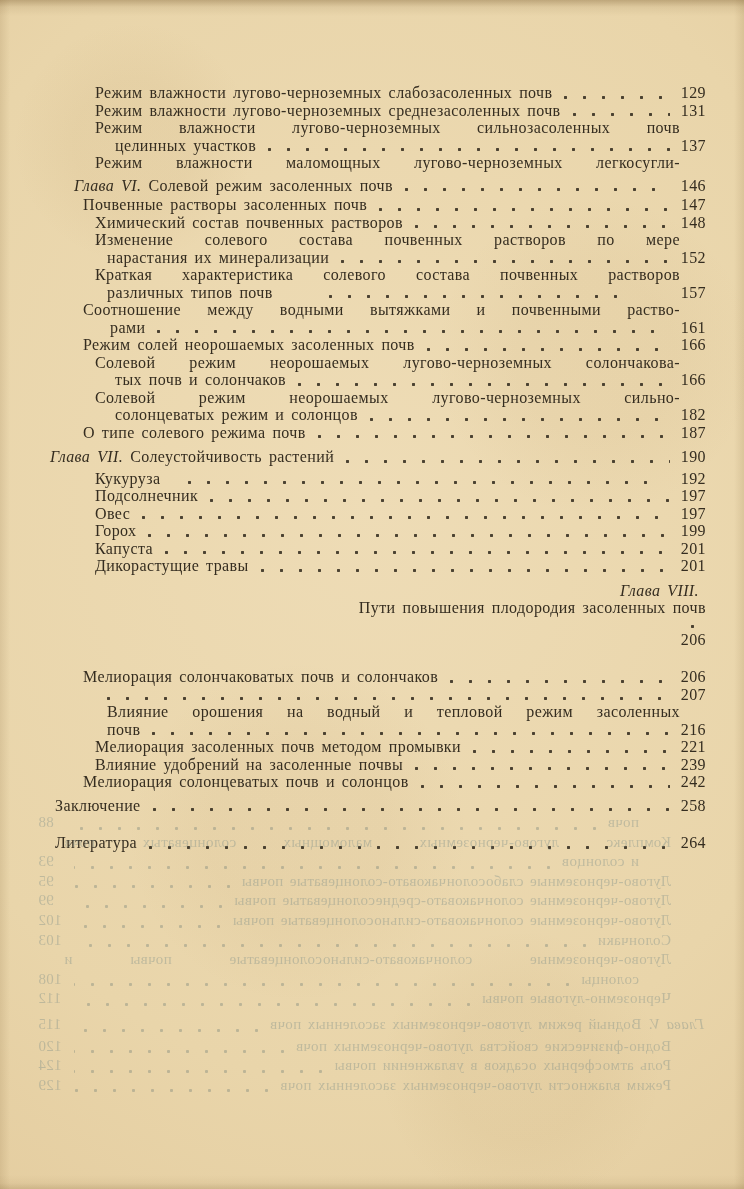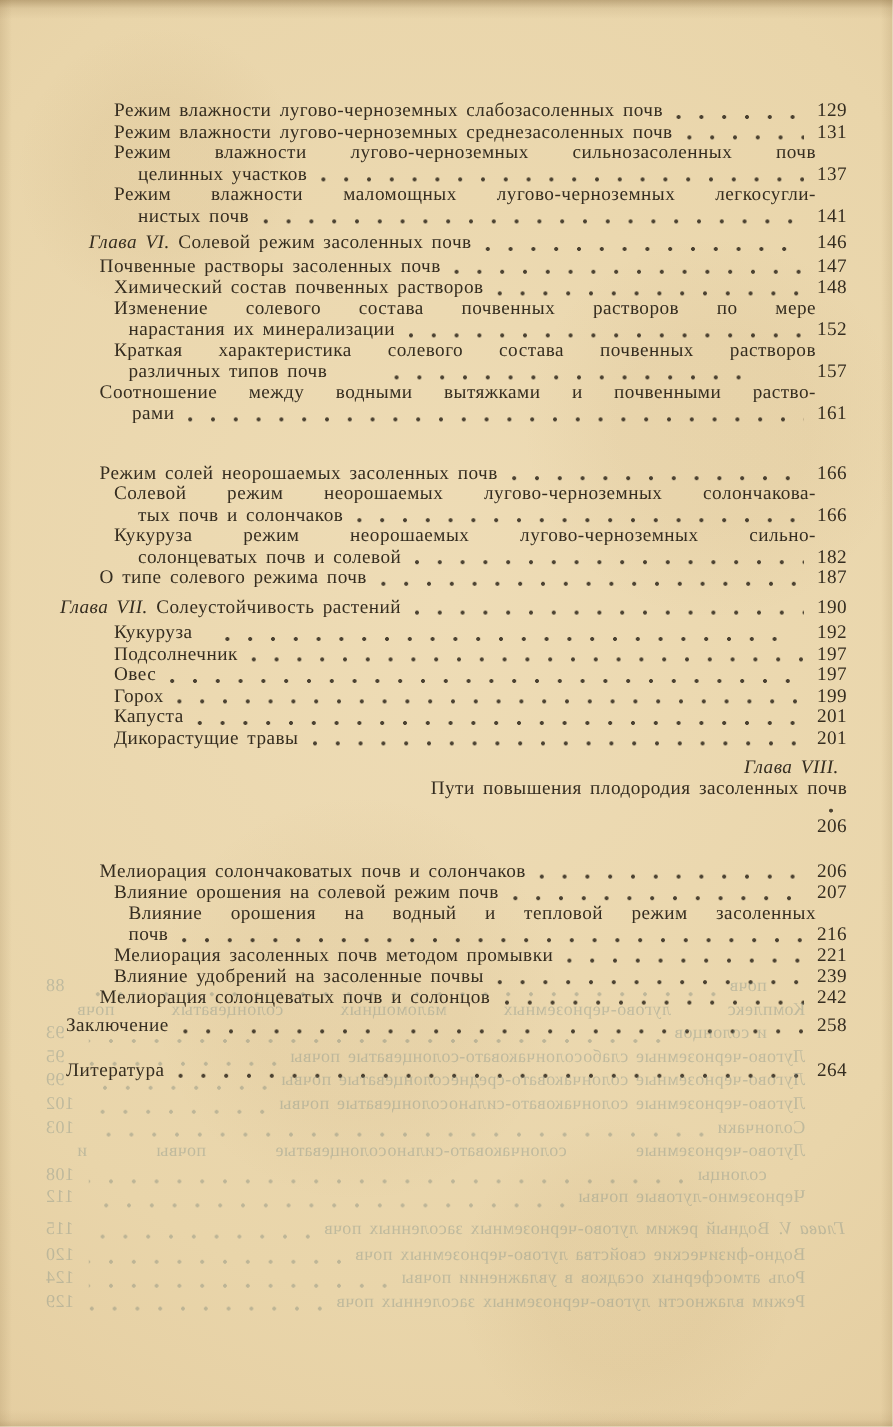--- a/index.html
+++ b/index.html
@@ -100,25 +100,20 @@
         <span class="txt">Режим влажности лугово-черноземных сильнозасоленных почв</span>
       </div>
       <div class="row" style="padding-left: 65px;">
         <span class="txt">целинных участков</span>
         <span class="leader"></span>
         <span class="num">137</span>
       </div>
       <div class="row just" style="padding-left: 45px;">
         <span class="txt">Режим влажности маломощных лугово-черноземных легкосугли-</span>
       </div>
-      <div class="row" style="padding-left: 65px;">
-        <span class="txt">нистых почв</span>
-        <span class="leader"></span>
-        <span class="num">141</span>
-      </div>
       <div class="row" style="padding-left: 0px; margin-top: 5px; margin-left: 24px;">
         <span class="chapter-prefix">Глава VI.</span>
         <span class="txt">Солевой режим засоленных почв</span>
         <span class="leader"></span>
         <span class="num">146</span>
       </div>
       <div class="row" style="padding-left: 33px; margin-top: 2px;">
         <span class="txt">Почвенные растворы засоленных почв</span>
         <span class="leader"></span>
         <span class="num">147</span>
@@ -145,38 +140,38 @@
         <span class="num">157</span>
       </div>
       <div class="row just" style="padding-left: 33px;">
         <span class="txt">Соотношение между водными вытяжками и почвенными раство-</span>
       </div>
       <div class="row" style="padding-left: 60px;">
         <span class="txt">рами</span>
         <span class="leader"></span>
         <span class="num">161</span>
       </div>
-      <div class="row" style="padding-left: 33px; margin-top: 32px;">
+      <div class="row" style="padding-left: 33px;">
         <span class="txt">Режим солей неорошаемых засоленных почв</span>
         <span class="leader"></span>
         <span class="num">166</span>
       </div>
       <div class="row just" style="padding-left: 45px;">
         <span class="txt">Солевой режим неорошаемых лугово-черноземных солончакова-</span>
       </div>
       <div class="row" style="padding-left: 65px;">
         <span class="txt">тых почв и солончаков</span>
         <span class="leader"></span>
         <span class="num">166</span>
       </div>
       <div class="row just" style="padding-left: 45px;">
-        <span class="txt">Кукуруза режим неорошаемых лугово-черноземных сильно-</span>
-      </div>
-      <div class="row" style="padding-left: 65px;">
-        <span class="txt">солонцеватых почв и солевой</span>
+        <span class="txt">Солевой режим неорошаемых лугово-черноземных сильно-</span>
+      </div>
+      <div class="row" style="padding-left: 65px;">
+        <span class="txt">солонцеватых режим и солонцов</span>
         <span class="leader"></span>
         <span class="num">182</span>
       </div>
       <div class="row" style="padding-left: 33px;">
         <span class="txt">О типе солевого режима почв</span>
         <span class="leader"></span>
         <span class="num">187</span>
       </div>
       <div class="row" style="padding-left: 0px; margin-top: 7px;">
         <span class="chapter-prefix">Глава VII.</span>
@@ -219,21 +214,20 @@
         <span class="txt">Пути повышения плодородия засоленных почв</span>
         <span class="leader"></span>
         <span class="num">206</span>
       </div>
       <div class="row" style="padding-left: 33px; margin-top: 20px;">
         <span class="txt">Мелиорация солончаковатых почв и солончаков</span>
         <span class="leader"></span>
         <span class="num">206</span>
       </div>
       <div class="row" style="padding-left: 45px;">
-        <span class="txt">Влияние орошения на солевой режим почв</span>
         <span class="leader"></span>
         <span class="num">207</span>
       </div>
       <div class="row just" style="padding-left: 57px;">
         <span class="txt">Влияние орошения на водный и тепловой режим засоленных</span>
       </div>
       <div class="row" style="padding-left: 57px;">
         <span class="txt">почв</span>
         <span class="leader"></span>
         <span class="num">216</span>

